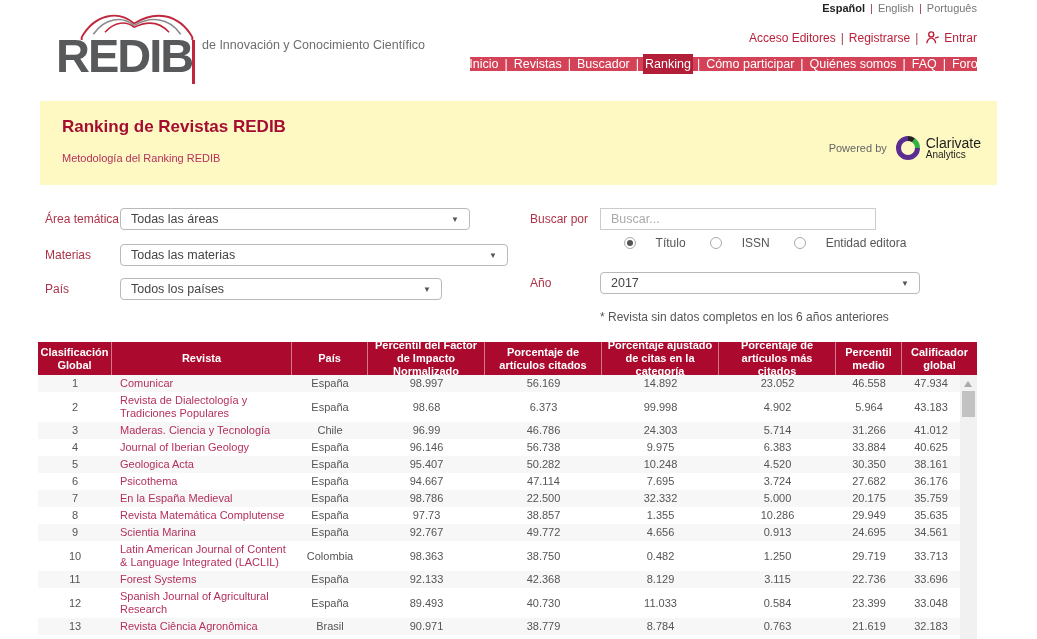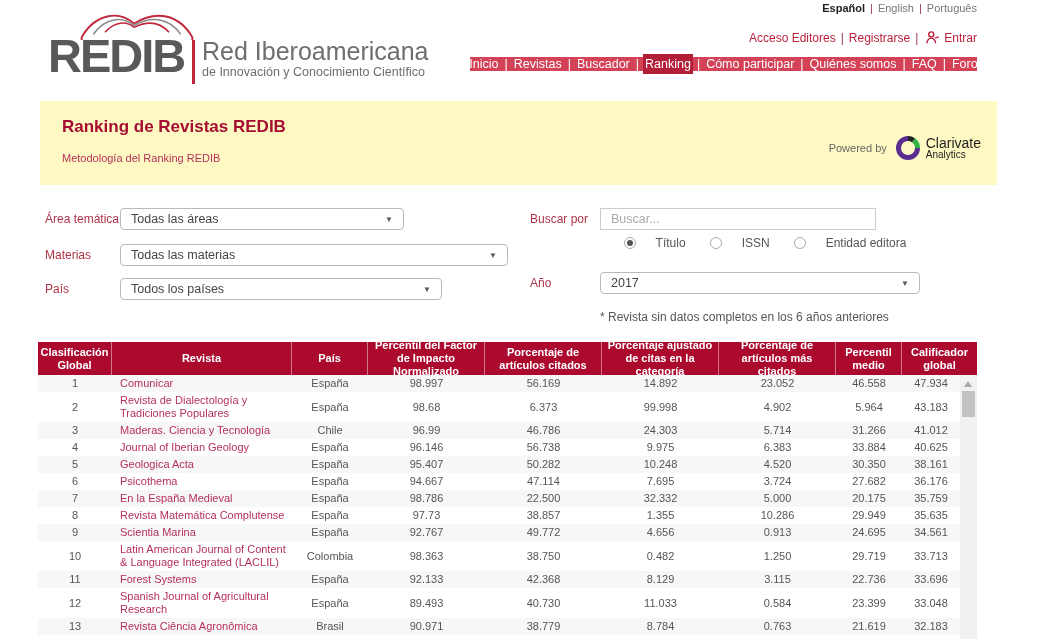--- a/index.html
+++ b/index.html
@@ -12,21 +12,21 @@
   .langs { position:absolute; top:2px; right:60px; font-size:11px; color:#777; }
   .langs .lang { cursor:pointer; }
   .langs .lang.active { font-weight:bold; color:#222; }
   .pipe { color:#9a3b4a; margin:0 5px; }
   .account { position:absolute; top:30px; right:60px; font-size:12px; color:var(--top-link-red); display:flex; align-items:center; }
   .account .acct-link { cursor:pointer; }
   .account svg { margin:0 4px 0 2px; }
   
   .logo { position:absolute; left:40px; top:4px; width:430px; height:86px; }
   .book-icon { position:absolute; left:34px; top:4px; width:126px; height:33px; }
-  .logo-acronym { position:absolute; left:8px; top:28px; font-size:47px; font-weight:bold; color:var(--logo-gray); letter-spacing:-2px; line-height:1; }
+  .logo-acronym { position:absolute; left:16px; top:28px; font-size:47px; font-weight:bold; color:var(--logo-gray); letter-spacing:-2px; line-height:1; }
   .logo-divider { position:absolute; left:152px; top:36px; width:3px; height:44px; background:var(--logo-red); }
   .logo-names { position:absolute; left:162px; top:34px; color:#6d6e70; }
   .logo-line1 { font-size:25px; line-height:27px; }
   .logo-line2 { font-size:12.5px; line-height:14px; }
   
   .mainnav { position:absolute; top:57px; left:470px; width:507px; height:14px;
     background:var(--nav-red); color:#fff; font-size:12.5px; font-weight:normal;
     display:flex; align-items:center; justify-content:center; white-space:nowrap; }
   .mainnav .nav-item { cursor:pointer; padding:3px 2px; }
   .mainnav .nav-item.active { background:var(--nav-active-red); }
@@ -41,21 +41,21 @@
   .clarivate-text { line-height:1; }
   .clarivate-name { font-size:14px; font-weight:normal; color:#1d1d1d; }
   .clarivate-sub { font-size:10px; color:#1d1d1d; }
   
   .flabel { position:absolute; font-size:12px; color:var(--label-red); }
   .lbl-area { left:45px; top:212px; } .lbl-mat { left:45px; top:248px; } .lbl-pais { left:45px; top:282px; }
   .lbl-buscar { left:530px; top:212px; } .lbl-anio { left:530px; top:276px; }
   .select { position:absolute; height:22px; background:#fff; border:1px solid #b9b9b9; border-radius:4px;
     font-size:12.5px; color:#444; display:flex; align-items:center; justify-content:space-between;
     padding:0 10px; cursor:pointer; }
-  .sel-area { left:120px; top:208px; width:284px; }
+  .sel-area { left:120px; top:208px; width:350px; }
   .sel-mat  { left:120px; top:244px; width:388px; }
   .sel-pais { left:120px; top:278px; width:322px; }
   .sel-anio { left:600px; top:272px; width:320px; }
   .select .arrow { font-size:8px; color:#555; }
   .search-input { position:absolute; left:600px; top:208px; width:276px; height:22px;
     border:1px solid #ccc; font-size:12.5px; color:#444; padding:0 10px; font-family:"Liberation Sans",sans-serif; }
   .search-input::placeholder { color:#aaa; }
   .radio-row { position:absolute; left:600px; top:236px; width:330px; display:flex; justify-content:center;
     gap:24px; align-items:center; font-size:12px; color:#555; }
   .radio { display:flex; align-items:center; gap:20px; cursor:pointer; }
@@ -111,21 +111,20 @@
       <path d="M120 30 C 106 6, 82 2, 60 16" stroke="#c0273d" stroke-width="2"></path>
       <path d="M18 27 C 30 10, 48 8, 60 18" stroke="#8a8a8a" stroke-width="1.6"></path>
       <path d="M108 27 C 96 10, 78 8, 60 18" stroke="#8a8a8a" stroke-width="1.6"></path>
       <path d="M30 25 C 40 14, 52 13, 60 20" stroke="#c0273d" stroke-width="1.6"></path>
       <path d="M96 25 C 86 14, 74 13, 60 20" stroke="#c0273d" stroke-width="1.6"></path>
       <path d="M6 30 L6 33 M120 30 L120 33" stroke="#c0273d" stroke-width="2"></path>
     </svg>
     <div class="logo-acronym">REDIB</div>
     <div class="logo-divider"></div>
     <div class="logo-names">
-      <div class="logo-line1">Red Iberoamericana</div>
       <div class="logo-line2">de Innovación y Conocimiento Científico</div>
     </div>
   </div>
 
   <nav class="mainnav">
       <span class="nav-item">Inicio</span>
       <span class="npipe">|</span>
       <span class="nav-item">Revistas</span>
       <span class="npipe">|</span>
       <span class="nav-item">Buscador</span>

